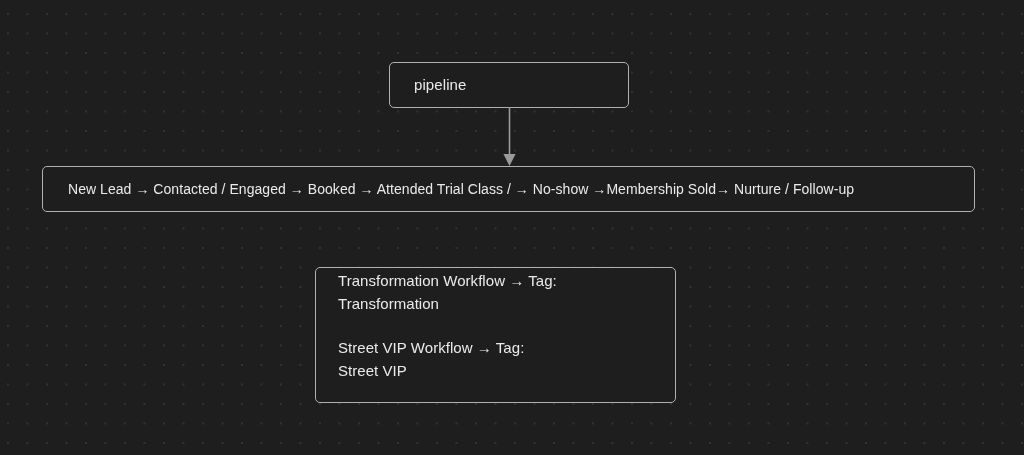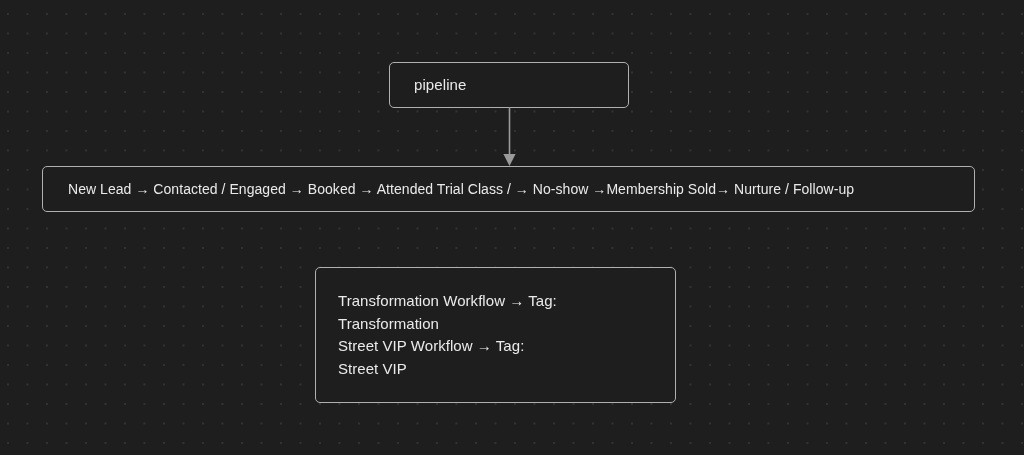--- a/index.html
+++ b/index.html
@@ -70,29 +70,30 @@
 
   
   #node-workflows {
     left: 315px;
     top: 267px;
     width: 361px;
     height: 136px;
     padding: 20px 22px;
     display: flex;
     flex-direction: column;
-    justify-content: center;
+    justify-content: flex-end;
   }
   #node-workflows .para {
     font-size: 15px;
     line-height: 22.5px;
     letter-spacing: 0.05px;
     white-space: pre-line;
   }
   #node-workflows .para.second {
+    margin-top: 22px;
   }
 
   
   #connector {
     position: absolute;
     left: 497px;
     top: 107px;
     width: 26px;
     height: 60px;
     pointer-events: none;

